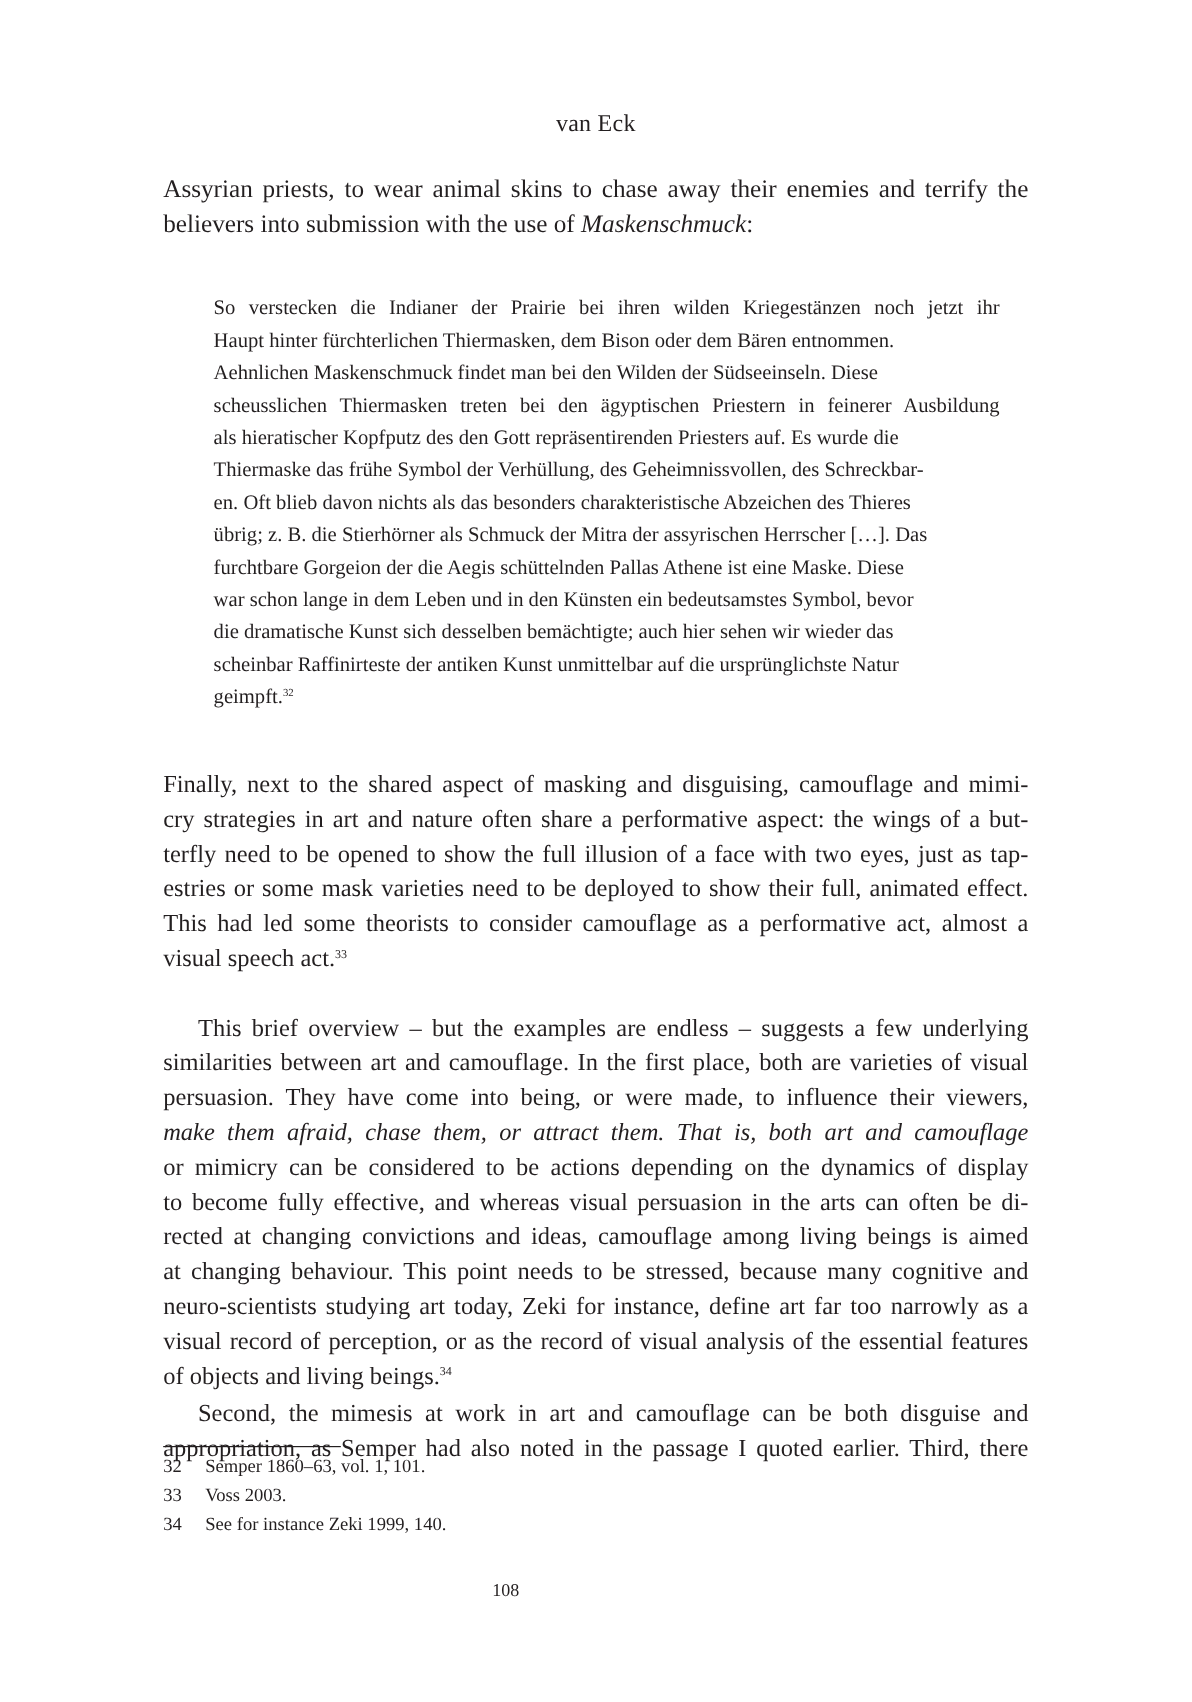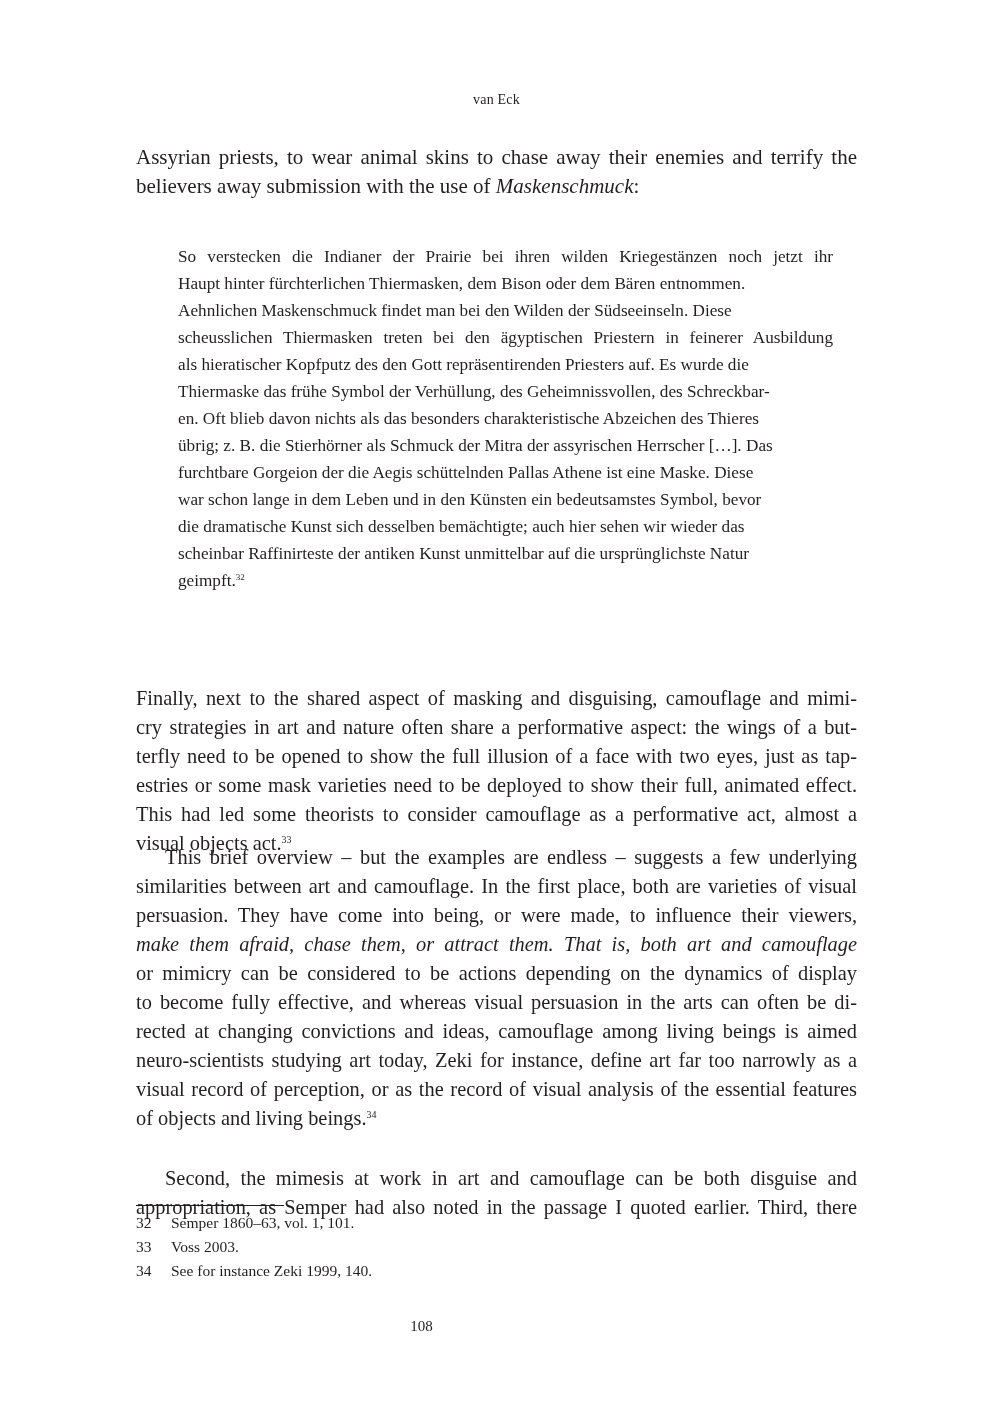--- a/index.html
+++ b/index.html
@@ -1,19 +1,19 @@
 <!DOCTYPE html>
 <html><head>
 <meta charset="utf-8">
 <style>
   html, body { margin: 0; padding: 0; background: #ffffff; }
   body { width: 993px; height: 1418px; position: relative; overflow: hidden;
          font-family: "Liberation Serif", "DejaVu Serif", serif; color: #231f20; }
   .running-head { position: absolute; top: 92px; left: 0; width: 993px; text-align: center;
-                  font-size: 14px; letter-spacing: 0.2px; }
+                  font-size: 20px; letter-spacing: 0.2px; }
   .block { position: absolute; left: 136px; width: 721px; }
   .line { display: block; white-space: nowrap; text-align: justify; text-align-last: justify;
           height: 29px; line-height: 29px; font-size: 21px; }
   .line.last { text-align-last: left; }
   .line.indent { padding-left: 29px; margin-top: 28px; }
   .body-block .line { font-size: 20.4px; }
   .quote { position: absolute; left: 178px; width: 655px; }
   .quote .line { font-size: 17.2px; height: 27px; line-height: 27px; }
   .quote .line.last { text-align-last: left; }
   sup { font-size: 10px; line-height: 0; vertical-align: 7px; }
@@ -25,56 +25,57 @@
   .page-number { position: absolute; top: 1318px; left: 0; width: 843px; text-align: center; font-size: 15px; }
   em { font-style: italic; }
 </style>
 </head>
 <body>
 
 <div class="running-head">van Eck</div>
 
 <div class="block" style="top:143px;">
   <span class="line" style="white-space: nowrap; word-spacing: 0px;">Assyrian priests, to wear animal skins to chase away their enemies and terrify the</span>
-  <span class="line last"><span>believers away submission with the use of </span><em>Maskenschmuck</em><span>:</span></span>
+  <span class="line last"><span>believers into submission with the use of </span><em>Maskenschmuck</em><span>:</span></span>
 </div>
 
 <div class="quote" style="top:243px;">
   <span class="line" style="white-space: nowrap; word-spacing: 0px;">So verstecken die Indianer der Prairie bei ihren wilden Kriegestänzen noch jetzt ihr</span>
   <span class="line" style="text-align-last:left">Haupt hinter fürchterlichen Thiermasken, dem Bison oder dem Bären entnommen.</span>
   <span class="line" style="text-align-last:left">Aehnlichen Maskenschmuck findet man bei den Wilden der Südseeinseln. Diese</span>
   <span class="line" style="white-space: nowrap; word-spacing: 0px;">scheusslichen Thiermasken treten bei den ägyptischen Priestern in feinerer Ausbildung</span>
   <span class="line" style="text-align-last:left">als hieratischer Kopfputz des den Gott repräsentirenden Priesters auf. Es wurde die</span>
   <span class="line" style="text-align-last:left">Thiermaske das frühe Symbol der Verhüllung, des Geheimnissvollen, des Schreckbar-</span>
   <span class="line" style="text-align-last:left">en. Oft blieb davon nichts als das besonders charakteristische Abzeichen des Thieres</span>
   <span class="line" style="text-align-last:left">übrig; z. B. die Stierhörner als Schmuck der Mitra der assyrischen Herrscher […]. Das</span>
   <span class="line" style="text-align-last:left">furchtbare Gorgeion der die Aegis schüttelnden Pallas Athene ist eine Maske. Diese</span>
   <span class="line" style="text-align-last:left">war schon lange in dem Leben und in den Künsten ein bedeutsamstes Symbol, bevor</span>
   <span class="line" style="text-align-last:left">die dramatische Kunst sich desselben bemächtigte; auch hier sehen wir wieder das</span>
   <span class="line" style="text-align-last:left">scheinbar Raffinirteste der antiken Kunst unmittelbar auf die ursprünglichste Natur</span>
   <span class="line last"><span>geimpft.</span><sup>32</sup></span>
 </div>
 
-<div class="block body-block" style="top:640px;margin-top:44px;">
+<div class="block body-block" style="top:640px;">
   <span class="line" style="white-space: nowrap; word-spacing: 0px;">Finally, next to the shared aspect of masking and disguising, camouflage and mimi-</span>
   <span class="line" style="white-space: nowrap; word-spacing: 0px;">cry strategies in art and nature often share a performative aspect: the wings of a but-</span>
   <span class="line" style="white-space: nowrap; word-spacing: 0px;">terfly need to be opened to show the full illusion of a face with two eyes, just as tap-</span>
   <span class="line" style="white-space: nowrap; word-spacing: 0px;">estries or some mask varieties need to be deployed to show their full, animated effect.</span>
   <span class="line" style="white-space: nowrap; word-spacing: 0px;">This had led some theorists to consider camouflage as a performative act, almost a</span>
-  <span class="line last"><span>visual objects act.</span><sup>33</sup></span>
+  <span class="line last"><span>visual speech act.</span><sup>33</sup></span>
 </div>
 
 <div class="block body-block" style="top:815px;">
   <span class="line indent" style="white-space: nowrap; word-spacing: 0px;">This brief overview – but the examples are endless – suggests a few underlying</span>
   <span class="line" style="white-space: nowrap; word-spacing: 0px;">similarities between art and camouflage. In the first place,  both are varieties of visual</span>
   <span class="line" style="white-space: nowrap; word-spacing: 0px;">persuasion. They have come into being, or were made, to influence their viewers,</span>
   <span class="line" style="white-space: nowrap; word-spacing: 0px; font-style: italic;">make them afraid, chase them, or attract them. That is, both art and camouflage</span>
   <span class="line" style="white-space: nowrap; word-spacing: 0px;">or mimicry can be considered to be actions depending on the dynamics of display</span>
   <span class="line" style="white-space: nowrap; word-spacing: 0px;">to become fully effective, and whereas visual persuasion in the arts can often be di-</span>
   <span class="line" style="white-space: nowrap; word-spacing: 0px;">rected at changing convictions and ideas, camouflage among living beings is aimed</span>
+  <span class="line" style="white-space: nowrap; word-spacing: 0px;">at changing behaviour. This point needs to be stressed, because many cognitive and</span>
   <span class="line" style="white-space: nowrap; word-spacing: 0px;">neuro-scientists studying art today, Zeki for instance, define art far too narrowly as a</span>
   <span class="line" style="white-space: nowrap; word-spacing: 0px;">visual record of perception, or as the record of visual analysis of the essential features</span>
   <span class="line last"><span>of objects and living beings.</span><sup>34</sup></span>
 </div>
 
 <div class="block body-block" style="top:1136px;">
   <span class="line indent" style="white-space: nowrap; word-spacing: 0px;">Second, the mimesis at work in art and camouflage can be both disguise and</span>
   <span class="line" style="white-space: nowrap; word-spacing: 0px;">appropriation, as Semper had also noted in the passage I quoted earlier. Third, there</span>
 </div>
 

